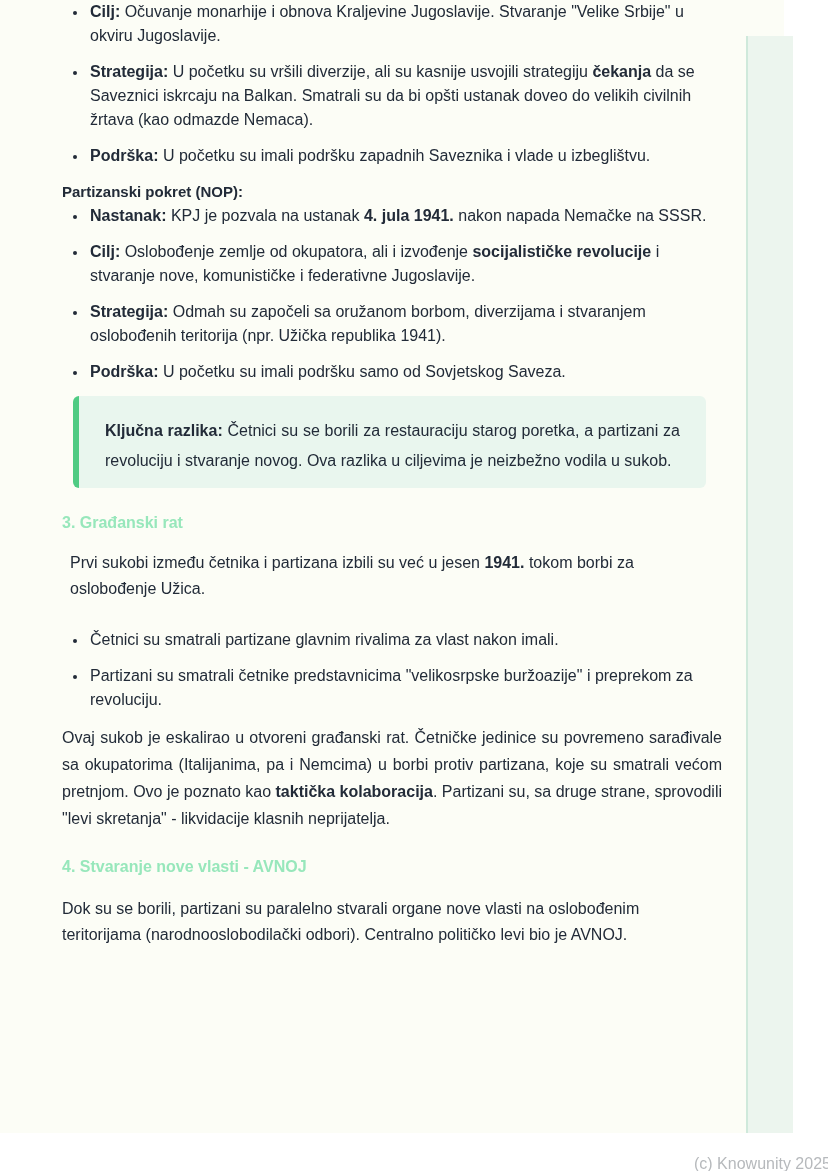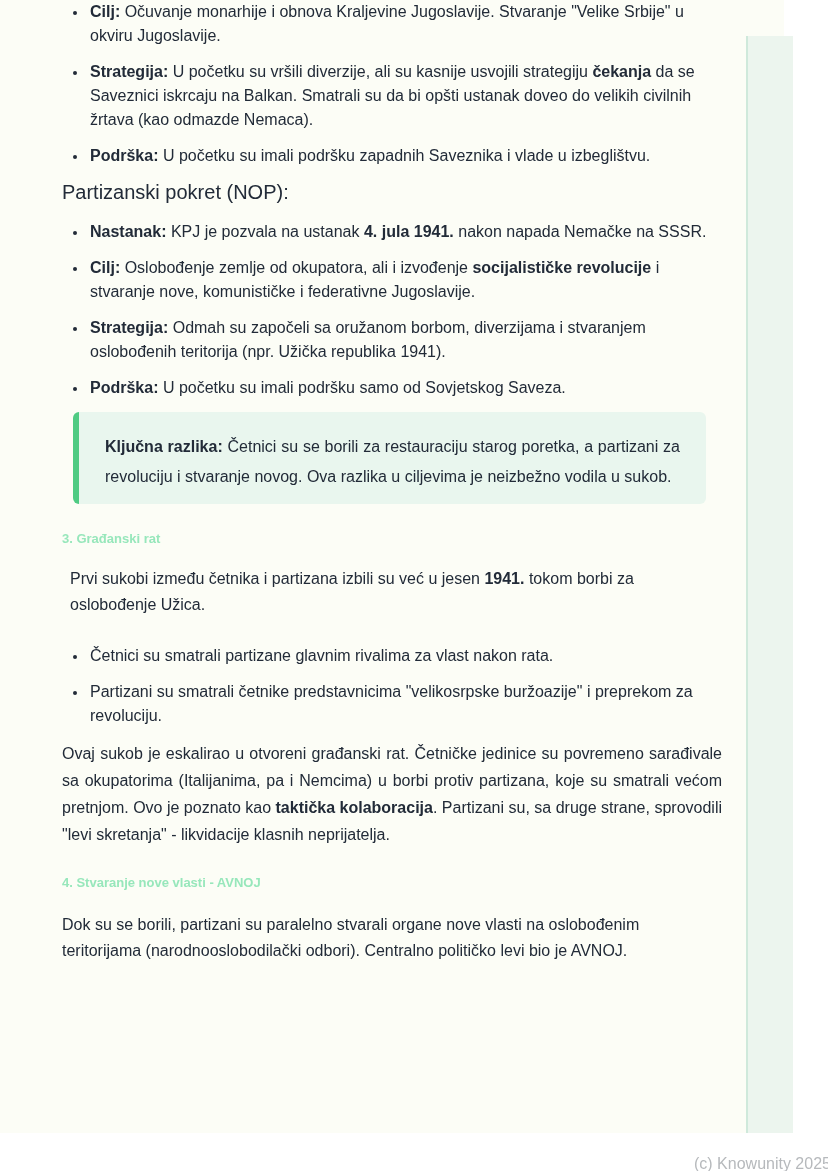--- a/index.html
+++ b/index.html
@@ -19,37 +19,37 @@
   .content{
     position:absolute;left:62px;top:0;width:660px;
     color:var(--text-color,#222b38);
     font-size:16px;
   }
   ul.blist{margin:0;padding:0 0 0 26px;list-style:disc;}
   ul.blist li{margin:0 0 12px 0;line-height:24px;padding-left:2px;}
   ul.blist li::marker{font-size:0.85em;}
   .first-list{margin-top:32px;}
   .bold-head{
-    margin:8px 0 16px 0;line-height:24px;
-    font-weight:400;font-size:20px;
+    margin:8px 0 0 0;line-height:24px;
+    font-weight:700;font-size:15px;
   }
   .list-after-head{margin-top:24px;}
   .callout{
     margin:0 16px 0 11px;
     background:var(--callout-bg,#e9f6ee);
     border-left:6px solid var(--accent-green,#4fcb83);
     border-radius:6px;
     padding:20px 26px 12px 26px;
   }
   .callout p{
     margin:0;line-height:30px;text-align:justify;
   }
   h2.section-title{
     margin:22px 0 0 0;
-    font-size:13px;line-height:26px;font-weight:700;
+    font-size:16px;line-height:26px;font-weight:700;
     color:var(--heading-green,#97e7bb);
   }
   p.para{margin:16px 0 0 0;line-height:26px;}
   p.para.tight{margin-top:14px;margin-left:8px;}
   p.justified{text-align:justify;line-height:27px;margin:12px 0 0 0;}
   ul.blist.sub-list{margin-top:26px;}
   .edge-strip{
     position:absolute;left:746px;top:36px;
     width:45px;height:1097px;
     background:var(--strip-bg,#ecf5ee);
@@ -86,21 +86,21 @@
 
     <div class="callout">
       <p><b>Ključna razlika:</b> Četnici su se borili za restauraciju starog poretka, a partizani za revoluciju i stvaranje novog. Ova razlika u ciljevima je neizbežno vodila u sukob.</p>
     </div>
 
     <h2 class="section-title">3. Građanski rat</h2>
 
     <p class="para tight">Prvi sukobi između četnika i partizana izbili su već u jesen <b>1941.</b> tokom borbi za oslobođenje Užica.</p>
 
     <ul class="blist sub-list">
-      <li>Četnici su smatrali partizane glavnim rivalima za vlast nakon rata.</li>
+      <li>Četnici su smatrali partizane glavnim rivalima za vlast nakon imali.</li>
       <li>Partizani su smatrali četnike predstavnicima "velikosrpske buržoazije" i preprekom za revoluciju.</li>
     </ul>
 
     <p class="para justified">Ovaj sukob je eskalirao u otvoreni građanski rat. Četničke jedinice su povremeno sarađivale sa okupatorima (Italijanima, pa i Nemcima) u borbi protiv partizana, koje su smatrali većom pretnjom. Ovo je poznato kao <b>taktička kolaboracija</b>. Partizani su, sa druge strane, sprovodili "levi skretanja" - likvidacije klasnih neprijatelja.</p>
 
     <h2 class="section-title">4. Stvaranje nove vlasti - AVNOJ</h2>
 
     <p class="para">Dok su se borili, partizani su paralelno stvarali organe nove vlasti na oslobođenim teritorijama (narodnooslobodilački odbori). Centralno političko levi bio je AVNOJ.</p>
 
   </div>

